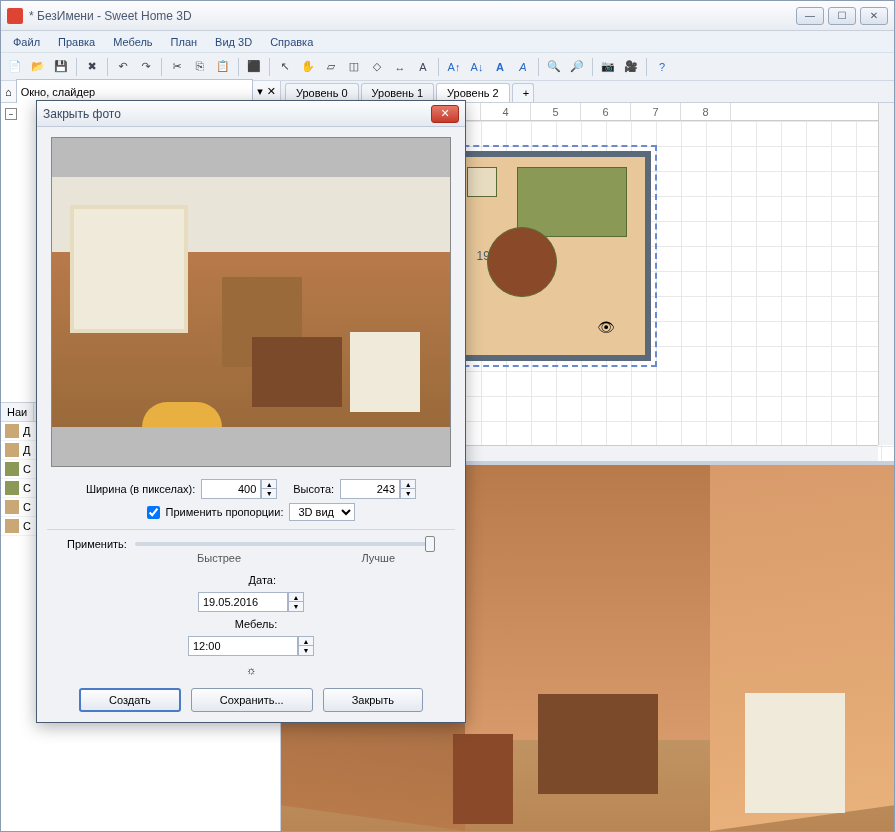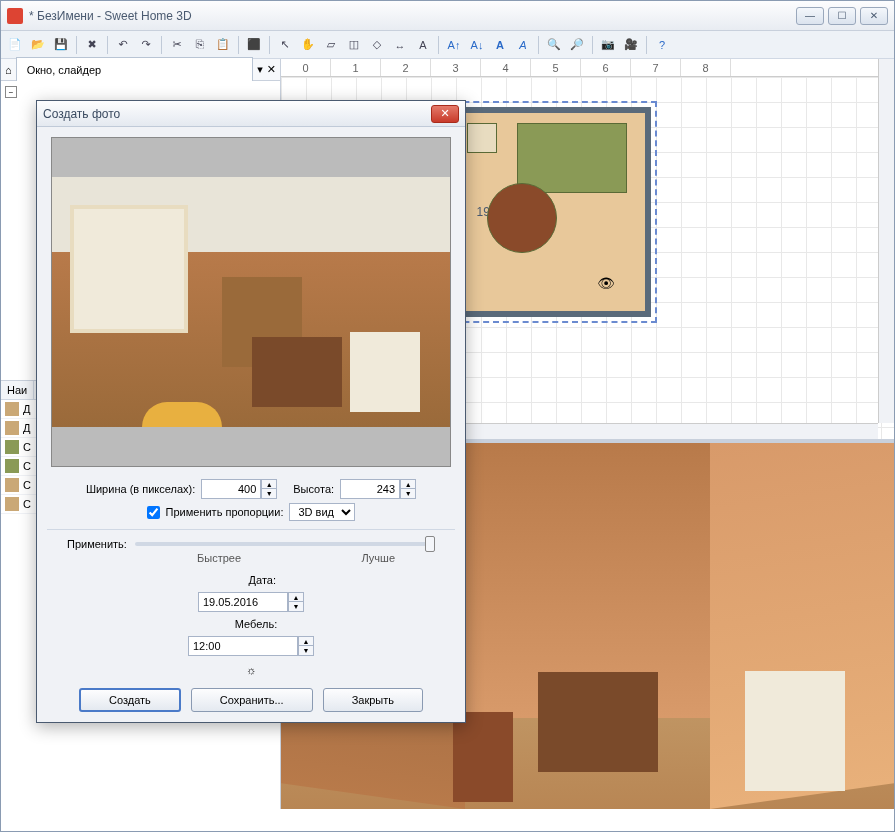--- a/index.html
+++ b/index.html
@@ -15,21 +15,21 @@
 .menubar { height: 22px; background: #edf2f8; border-bottom: 1px solid #d8e0ea; display: flex; align-items: center; padding: 0 4px; gap: 2px; }
 .menubar span { padding: 3px 8px; color: #2a4a7a; cursor: pointer; }
 
 .toolbar { height: 28px; background: #eef2f7; border-bottom: 1px solid #d0d8e4; display: flex; align-items: center; padding: 0 4px; gap: 3px; }
 .tb-btn { width: 20px; height: 20px; display: flex; align-items: center; justify-content: center; border: 1px solid transparent; border-radius: 2px; cursor: pointer; color: #445; }
 .tb-sep { width: 1px; height: 18px; background: #c0cad8; margin: 0 2px; }
 
 .content { display: flex; height: calc(100% - 80px); }
 .left-col { width: 280px; border-right: 1px solid #c8d0dc; display: flex; flex-direction: column; }
 .breadcrumb { height: 22px; border-bottom: 1px solid #c8d0dc; display: flex; align-items: center; padding: 0 4px; gap: 4px; background: #f6f8fb; }
-.breadcrumb input { flex: 1; border: 1px solid #b8c4d4; height: 26px; padding: 0 10px; background: #fff; }
+.breadcrumb input { flex: 1; border: 1px solid #b8c4d4; height: 26px; padding: 0 4px; background: #fff; }
 .tree { flex: 0 0 300px; background: #fff; border-bottom: 1px solid #c8d0dc; padding: 4px; overflow: hidden; }
 .tree-node { display: flex; align-items: center; gap: 4px; padding: 1px 0; }
 .tree-icon { width: 12px; height: 12px; border: 1px solid #888; display: inline-flex; align-items: center; justify-content: center; font-size: 8px; }
 .furniture-list { flex: 1; background: #fff; overflow: hidden; }
 .list-header { display: flex; background: #f2f5f9; border-bottom: 1px solid #d0d8e4; }
 .list-header div { padding: 3px 6px; border-right: 1px solid #d0d8e4; }
 .list-row { display: flex; align-items: center; padding: 2px 4px; border-bottom: 1px solid #f0f2f6; }
 .list-row .row-icon { width: 14px; height: 14px; background: #caa876; margin-right: 4px; }
 
 .right-col { flex: 1; display: flex; flex-direction: column; position: relative; }
@@ -98,20 +98,28 @@
   <div class="titlebar">
     <div class="app-icon"></div>
     <div class="title">* БезИмени - Sweet Home 3D</div>
     <div class="win-buttons">
       <div class="win-btn">—</div>
       <div class="win-btn">☐</div>
       <div class="win-btn">✕</div>
     </div>
   </div>
 
+  <div class="menubar">
+    <span>Файл</span>
+    <span>Правка</span>
+    <span>Мебель</span>
+    <span>План</span>
+    <span>Вид 3D</span>
+    <span>Справка</span>
+  </div>
 
   <div class="toolbar">
     <div class="tb-btn">📄</div>
     <div class="tb-btn">📂</div>
     <div class="tb-btn">💾</div>
     <div class="tb-sep"></div>
     <div class="tb-btn">✖</div>
     <div class="tb-sep"></div>
     <div class="tb-btn">↶</div>
     <div class="tb-btn">↷</div>
@@ -186,20 +194,26 @@
             <span>С</span>
           </div>
         <div class="list-row">
             <div class="row-icon" style="background:#caa876"></div>
             <span>С</span>
           </div>
       </div>
     </div>
 
     <div class="right-col">
+      <div class="tabs">
+        <div class="tab">Уровень 0</div>
+        <div class="tab">Уровень 1</div>
+        <div class="tab active">Уровень 2</div>
+        <div class="tab tab-add">+</div>
+      </div>
       <div class="plan-area">
         <div class="plan-ruler-h">
           <div>0</div>
             <div>1</div>
             <div>2</div>
             <div>3</div>
             <div>4</div>
             <div>5</div>
             <div>6</div>
             <div>7</div>
@@ -225,21 +239,21 @@
         <div class="furniture3d" style="left:42%;bottom:10%;width:120px;height:100px;background:#7a4a2a"></div>
         <div class="furniture3d" style="right:8%;bottom:5%;width:100px;height:120px;background:#f0eada"></div>
         <div class="furniture3d" style="left:28%;bottom:2%;width:60px;height:90px;background:#8a4a2a"></div>
       </div>
     </div>
   </div>
 </div>
 
 <div class="dialog">
   <div class="dialog-title">
-    <span>Создать фото</span>
+    <span>Закрыть фото</span>
     <div class="dialog-close">✕</div>
   </div>
   <div class="dialog-body">
     <div class="preview">
       <div class="preview-img">
         <div style="position:absolute;left:170px;top:100px;width:80px;height:90px;background:#9a6a3a"></div>
         <div style="position:absolute;left:200px;bottom:20px;width:90px;height:70px;background:#7a4a2a"></div>
         <div style="position:absolute;right:30px;bottom:15px;width:70px;height:80px;background:#f0eada"></div>
         <div style="position:absolute;left:90px;bottom:0;width:80px;height:25px;background:#e8b040;border-radius:40px 40px 0 0"></div>
       </div>

